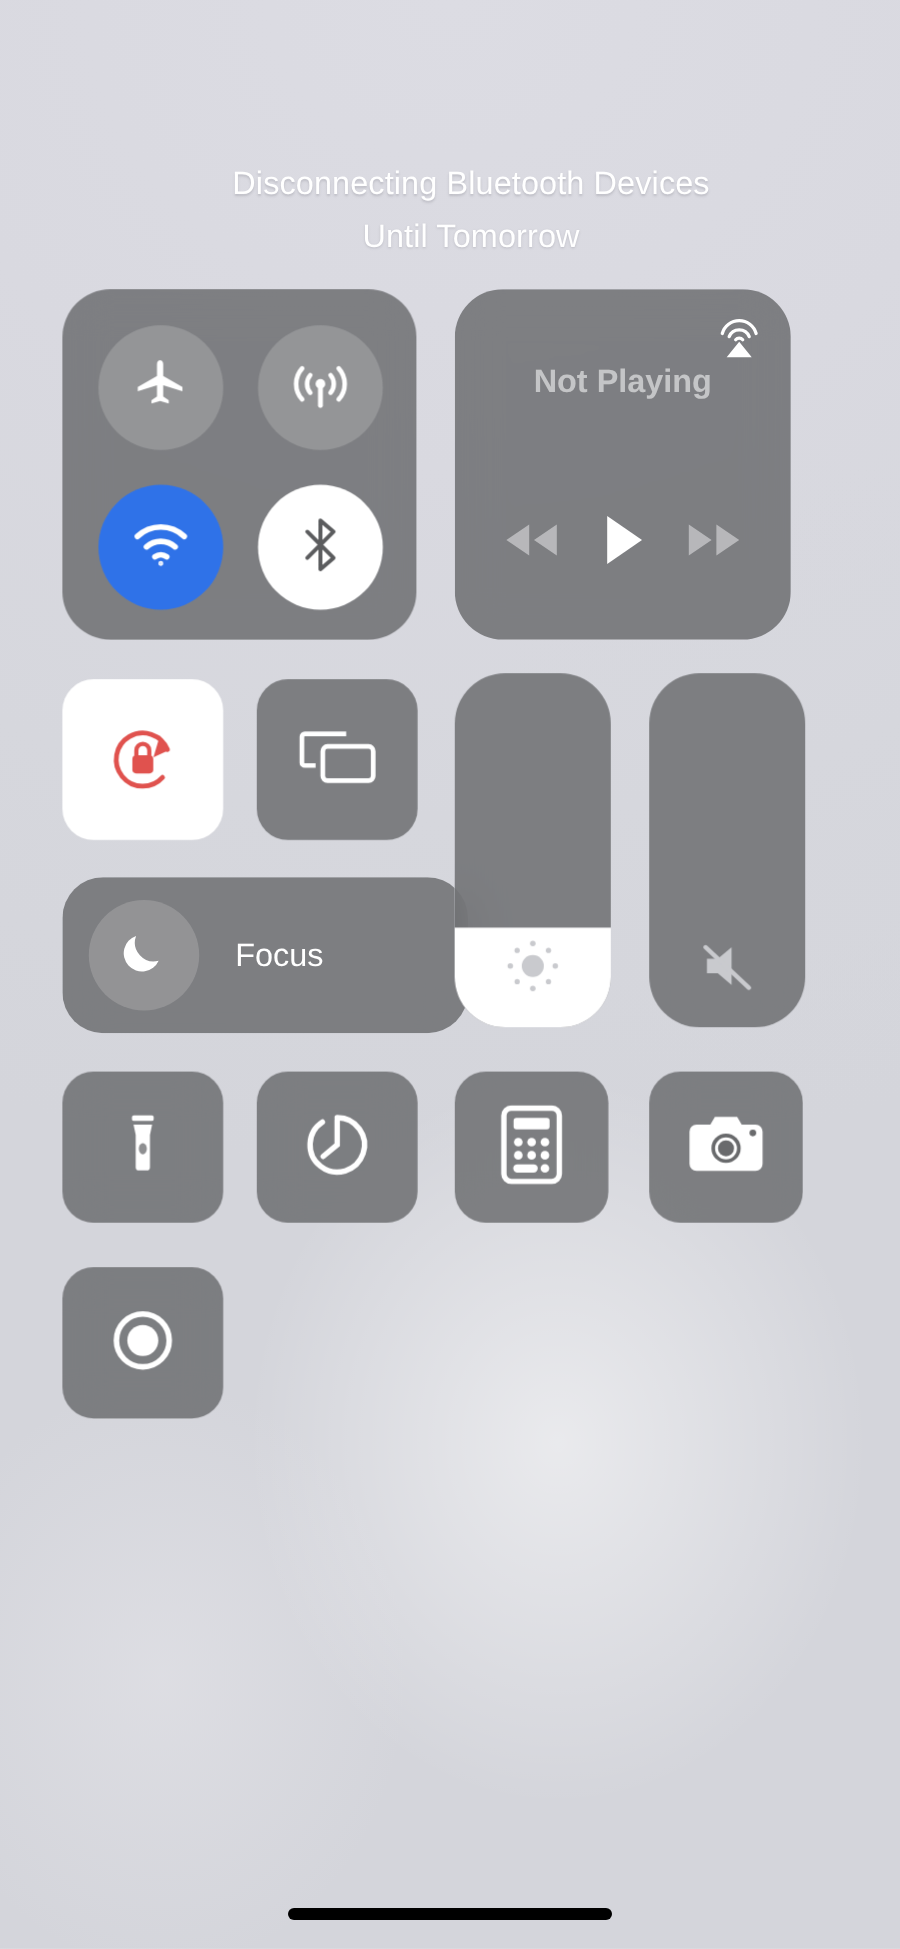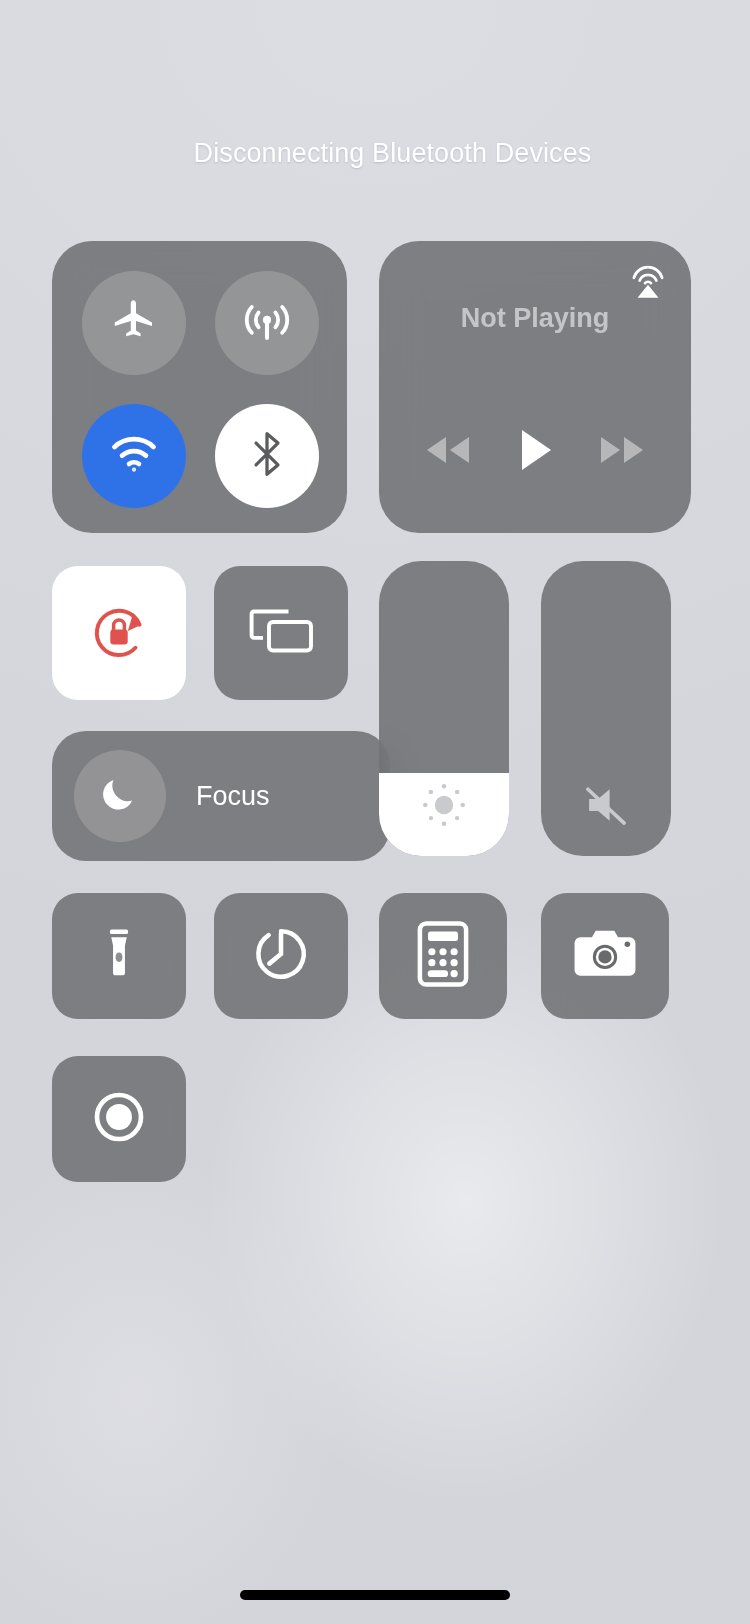--- a/index.html
+++ b/index.html
@@ -79,21 +79,21 @@
     justify-content: center;
   }
   .conn-btn.wifi-on { background: #2f72e8; }
   .conn-btn.bt-white { background: #ffffff; }
   #btn-airplane { left: 30px;  top: 30px;  }
   #btn-cellular { left: 163px; top: 30px;  }
   #btn-wifi     { left: 30px;  top: 163px; }
   #btn-bluetooth{ left: 163px; top: 163px; }
 
   
-  #media { left: 379px; top: 241px; width: 312px; height: 292px; }
+  #media { left: 379px; top: 241px; width: 280px; height: 292px; }
   #airplay-icon { position: absolute; right: 20px; top: 16px; width: 46px; height: 46px; }
   #now-playing-label {
     position: absolute;
     left: 0; right: 0; top: 62px;
     text-align: center;
     color: rgba(255,255,255,0.55);
     font-size: 27px;
     font-weight: 600;
   }
   #transport {
@@ -178,20 +178,21 @@
     background: #000000;
   }
 </style>
 </head>
 <body>
 
 <div id="wallpaper"></div>
 
 <div id="banner">
   <div>Disconnecting Bluetooth Devices</div>
+  <div>Until Tomorrow</div>
 </div>
 
 <div class="module" id="connectivity">
 
   <div class="conn-btn" id="btn-airplane">
     <span>
       <svg width="48" height="48" viewBox="0 0 24 24" fill="#ffffff">
         <path d="M21 14.5v-1.8l-8-4.6V3.2c0-.9-.6-1.6-1.3-1.6s-1.3.7-1.3 1.6v4.9l-8 4.6v1.8l8-2.5v4.7l-2.3 1.6v1.3l3.6-1 3.6 1v-1.3L13 16.7V12l8 2.5z"></path>
       </svg>
     </span>

